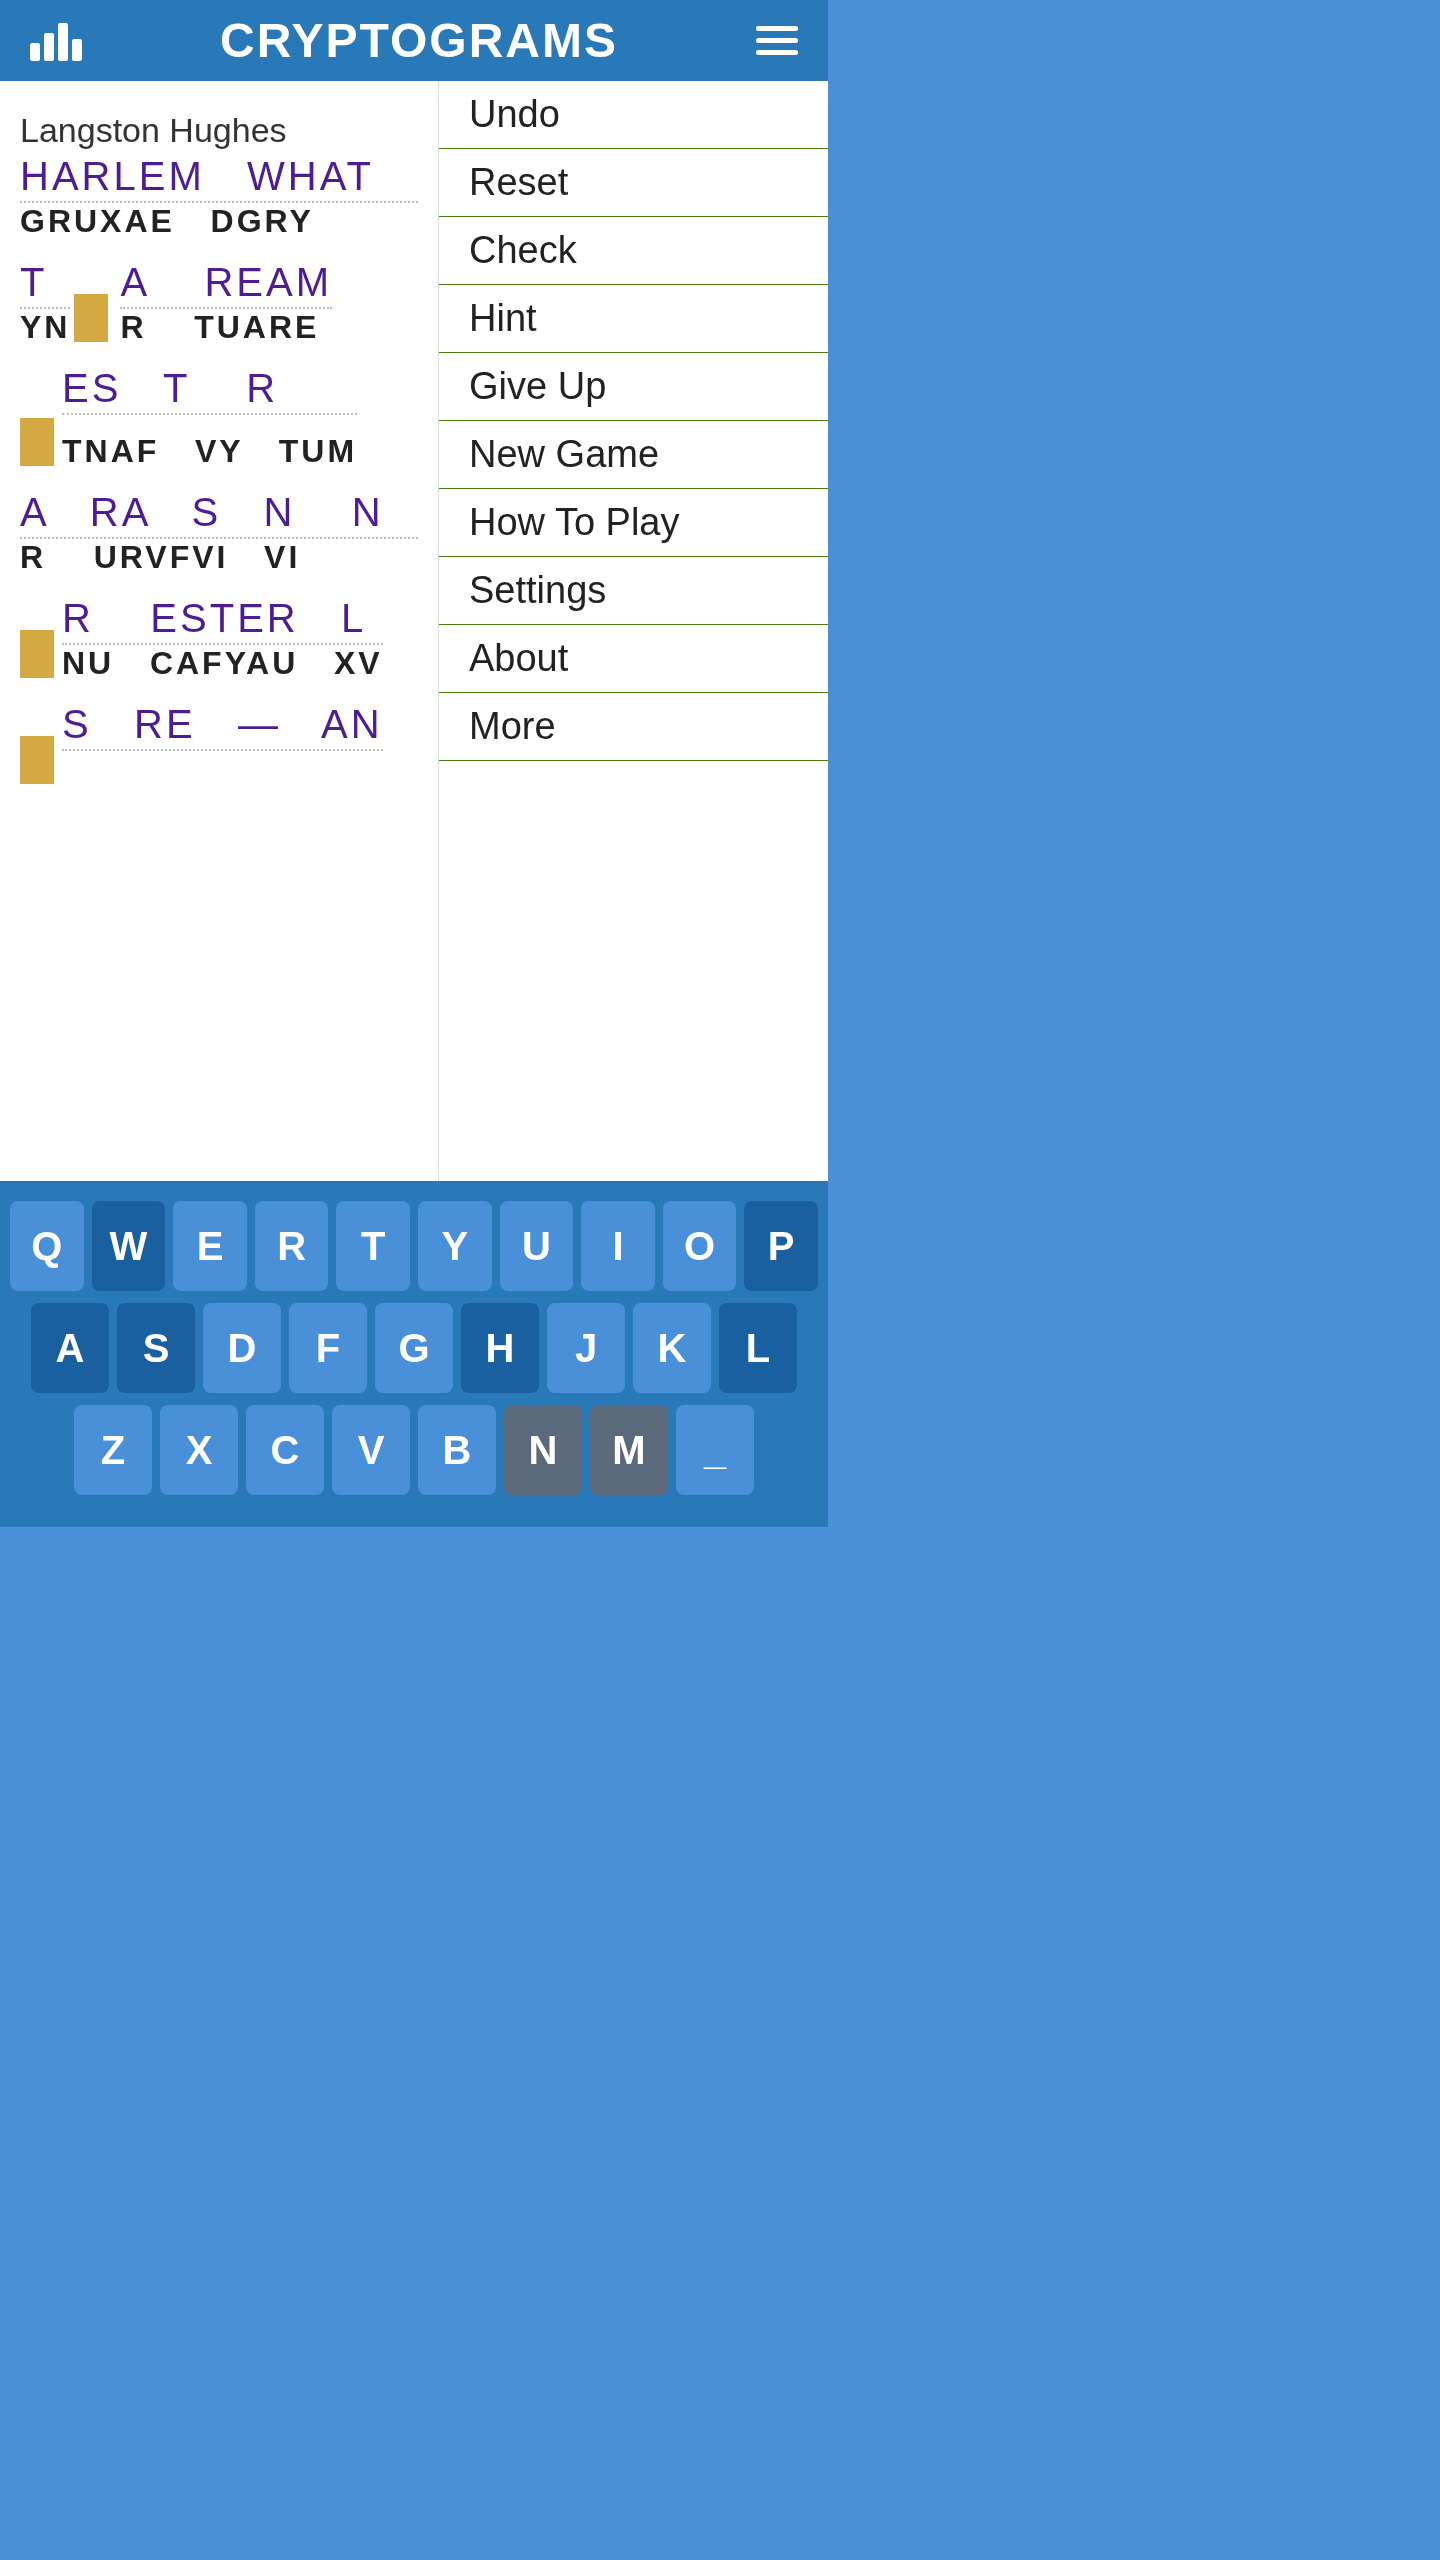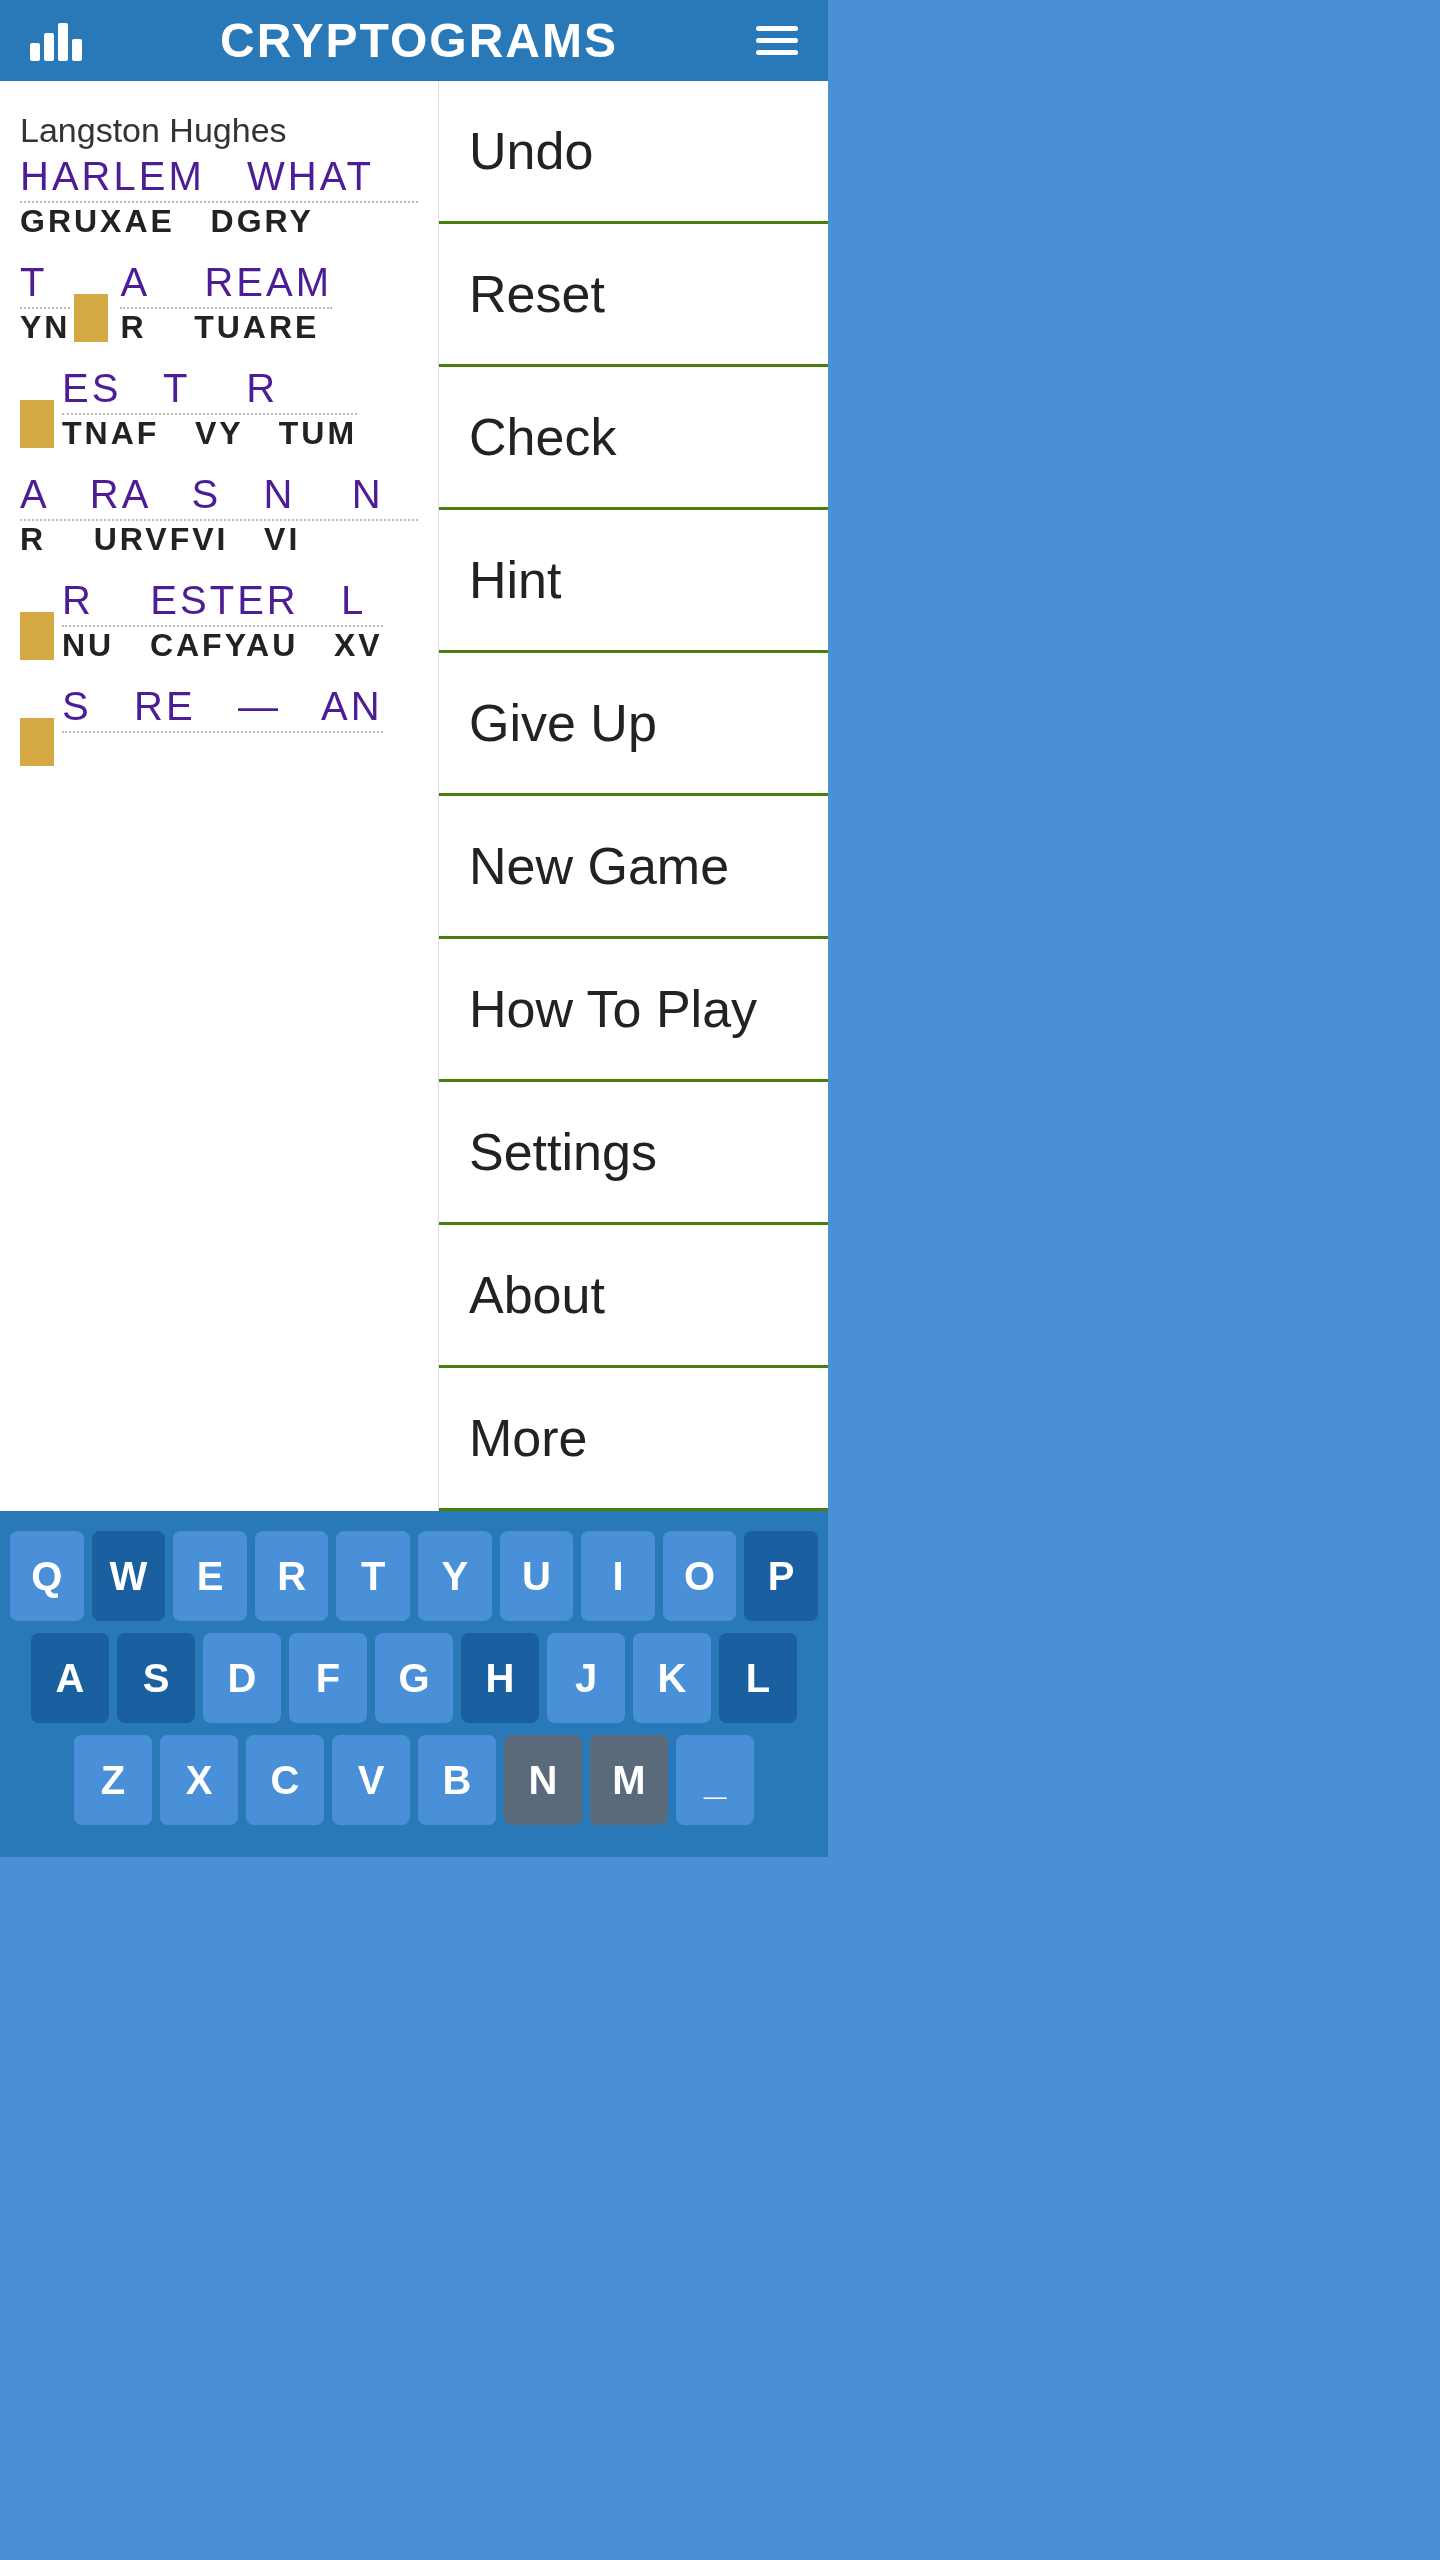--- a/index.html
+++ b/index.html
@@ -78,24 +78,24 @@
 
     
     .dropdown-menu {
       width: 390px;
       background: white;
       border-left: 1px solid #ddd;
       min-height: 1100px;
     }
 
     .menu-item {
-      padding: 40px 30px;
-      font-size: 52px;
+      padding: 12px 30px;
+      font-size: 38px;
       color: #222;
-      border-bottom: 3px solid #4d7c0f;
+      border-bottom: 1px solid #4d7c0f;
       cursor: pointer;
     }
 
     
     .keyboard-area {
       background: #2979b8;
       padding: 20px 10px;
     }
 
     .keyboard-row {
@@ -195,21 +195,21 @@
         <div style="display:inline-flex; flex-direction:column; margin-left:8px;">
           <span class="puzzle-cipher">A &nbsp;&nbsp; REAM</span>
           <span class="puzzle-plain">R &nbsp;&nbsp; TUARE</span>
         </div>
       </div>
     </div>
 
     <div class="word-group">
       <div style="display:flex; align-items:center;">
         <div style="display:inline-block; width:34px; height:48px; background:#d4a843; margin-right:4px; align-self:flex-end; margin-bottom:4px;"></div>
-        <div style="display:inline-flex; flex-direction:column; margin-left:4px;">
+        <div style="display:inline-flex; flex-direction:column; margin-left:4px;gap:18px;">
           <span class="puzzle-cipher">ES &nbsp; T &nbsp;&nbsp; R</span>
           <span class="puzzle-plain">TNAF &nbsp; VY &nbsp; TUM</span>
         </div>
       </div>
     </div>
 
     <div class="word-group">
       <div class="puzzle-cipher">A &nbsp; RA &nbsp; S &nbsp; N &nbsp;&nbsp; N</div>
       <div class="puzzle-plain">R &nbsp;&nbsp; URVFVI &nbsp; VI</div>
     </div>

